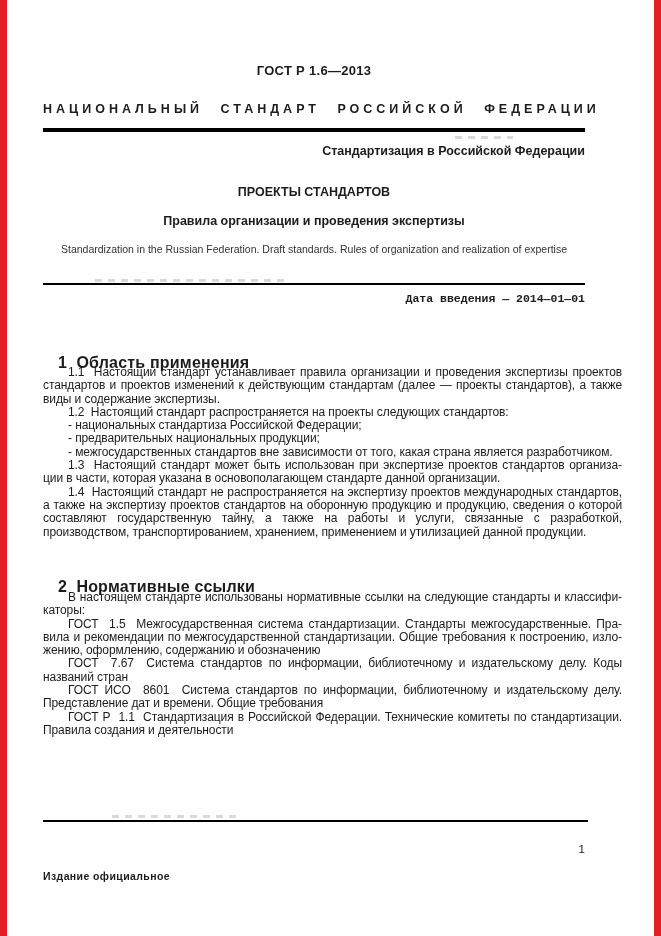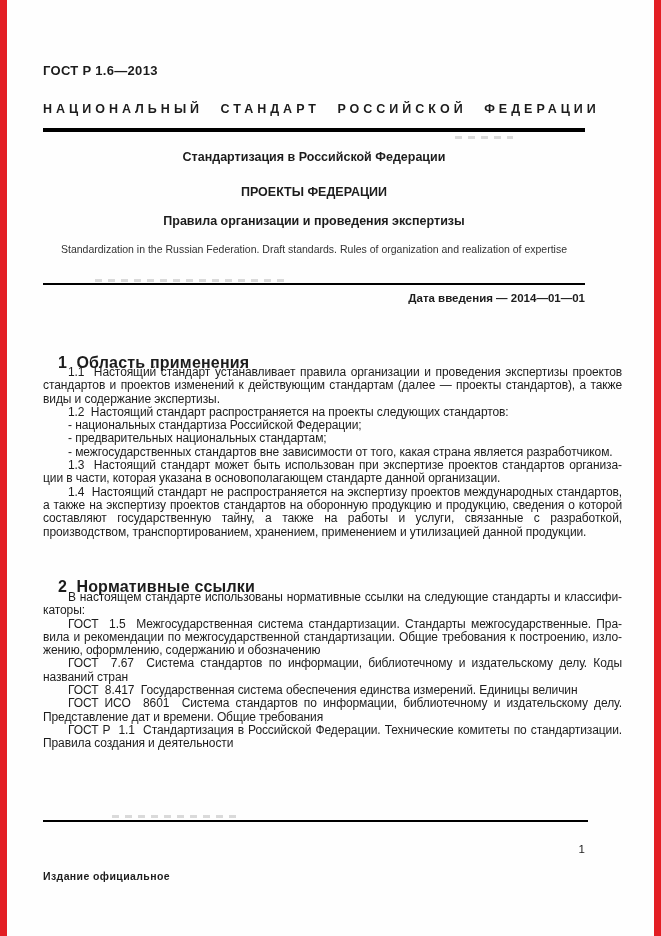--- a/index.html
+++ b/index.html
@@ -18,44 +18,44 @@
   }
   .edge-bar.left  { left: 0; }
   .edge-bar.right { right: 0; }
 
   
   .head-col  { position: absolute; left: 43px; width: 542px; }
   
   .body-col  { position: absolute; left: 43px; width: 579px; }
 
   .doc-number {
-    top: 63px; text-align: left;
+    top: 63px; text-align: center;
     font-size: 13px; font-weight: bold; letter-spacing: .3px;
   }
   .band-title {
     top: 102px; text-align: left;
     font-size: 12.5px; font-weight: bold;
     letter-spacing: 4px; word-spacing: 10px; white-space: nowrap;
   }
   .rule { position: absolute; left: 43px; background: #000; }
   .rule-thick  { top: 128px; width: 542px; height: 4px; }
   .rule-thin   { top: 283px; width: 542px; height: 2px; }
   .rule-footer { top: 820px; width: 545px; height: 2px; }
 
   .title-ru { text-align: center; font-weight: bold; font-size: 12.5px; }
-  .title-1 { top: 150px; }
+  .title-1 { top: 144px; text-align: right; }
   .title-2 { top: 185px; }
   .title-3 { top: 214px; }
   .title-en {
     top: 243px; text-align: center;
     font-size: 10.5px; color: #333333;
   }
   .date-line {
     top: 292px; text-align: right;
-    font-size: 11.5px; font-weight: bold;
+    font-size: 11.5px; font-weight: bold; font-family: Liberation Mono, monospace;
   }
   .section-heading {
     margin: 15px; font-size: 16px; font-weight: bold; letter-spacing: .2px;
   }
   .sec1-head { top: 339px; }
   .sec2-head { top: 563px; }
   .sec1-body { top: 366px; }
   .sec2-body { top: 591px; }
   .paras p {
     margin: 0;
@@ -87,46 +87,45 @@
   <div class="edge-bar right"></div>
 
   <div class="head-col doc-number">ГОСТ Р 1.6—2013</div>
 
   <div class="head-col band-title">НАЦИОНАЛЬНЫЙ СТАНДАРТ РОССИЙСКОЙ ФЕДЕРАЦИИ</div>
 
   <div class="rule rule-thick"></div>
   <div class="scan-artifact artifact-1"></div>
 
   <div class="head-col title-ru title-1">Стандартизация в Российской Федерации</div>
-  <div class="head-col title-ru title-2">ПРОЕКТЫ ФЕДЕРАЦИИ</div>
+  <div class="head-col title-ru title-2">ПРОЕКТЫ СТАНДАРТОВ</div>
   <div class="head-col title-en">Standardization in the Russian Federation. Draft standards. Rules of organization and realization of expertise</div>
   <div class="head-col title-ru title-3">Правила организации и проведения экспертизы</div>
 
   <div class="scan-artifact artifact-2"></div>
   <div class="rule rule-thin"></div>
 
   <div class="head-col date-line">Дата введения — 2014—01—01</div>
 
   <h2 class="body-col section-heading sec1-head">1&nbsp;&nbsp;Область применения</h2>
   <div class="body-col paras sec1-body">
       <p>1.1&nbsp;&nbsp;Настоящий стандарт устанавливает правила организации и проведения экспертизы проектов стандартов и проектов изменений к действующим стандартам (далее — проекты стандартов), а также виды и содержание экспертизы.</p>
       <p>1.2&nbsp;&nbsp;Настоящий стандарт распространяется на проекты следующих стандартов:</p>
       <p>- национальных стандартиза Российской Федерации;</p>
-      <p>- предварительных национальных стандартам;</p>
+      <p>- предварительных национальных продукции;</p>
       <p>- межгосударственных стандартов вне зависимости от того, какая страна является разработчи­ком.</p>
       <p>1.3&nbsp;&nbsp;Настоящий стандарт может быть использован при экспертизе проектов стандартов организа­ции в части, которая указана в основополагающем стандарте данной организации.</p>
       <p>1.4&nbsp;&nbsp;Настоящий стандарт не распространяется на экспертизу проектов международных стандар­тов, а также на экспертизу проектов стандартов на оборонную продукцию и продукцию, сведения о кото­рой составляют государственную тайну, а также на работы и услуги, связанные с разработкой, производством, транспортированием, хранением, применением и утилизацией данной продукции.</p>
     </div>
 
   <h2 class="body-col section-heading sec2-head">2&nbsp;&nbsp;Нормативные ссылки</h2>
   <div class="body-col paras sec2-body">
       <p>В настоящем стандарте использованы нормативные ссылки на следующие стандарты и классифи­каторы:</p>
       <p>ГОСТ&nbsp;&nbsp;1.5&nbsp;&nbsp;Межгосударственная система стандартизации. Стандарты межгосударственные. Пра­вила и рекомендации по межгосударственной стандартизации. Общие требования к построению, изло­жению, оформлению, содержанию и обозначению</p>
       <p>ГОСТ&nbsp;&nbsp;7.67&nbsp;&nbsp;Система стандартов по информации, библиотечному и издательскому делу. Коды названий стран</p>
-      <p>ГОСТ&nbsp;&nbsp;8.417&nbsp;&nbsp;Государственная система обеспечения единства измерений. Единицы величин</p>
       <p>ГОСТ&nbsp;ИСО&nbsp;&nbsp;8601&nbsp;&nbsp;Система стандартов по информации, библиотечному и издательскому делу. Представление дат и времени. Общие требования</p>
       <p>ГОСТ&nbsp;Р&nbsp;&nbsp;1.1&nbsp;&nbsp;Стандартизация в Российской Федерации. Технические комитеты по стандартиза­ции. Правила создания и деятельности</p>
     </div>
 
   <div class="scan-artifact artifact-3"></div>
   <div class="rule rule-footer"></div>
 
   <div class="body-col edition-note">Издание официальное</div>
 
   <div class="head-col page-number">1</div>

